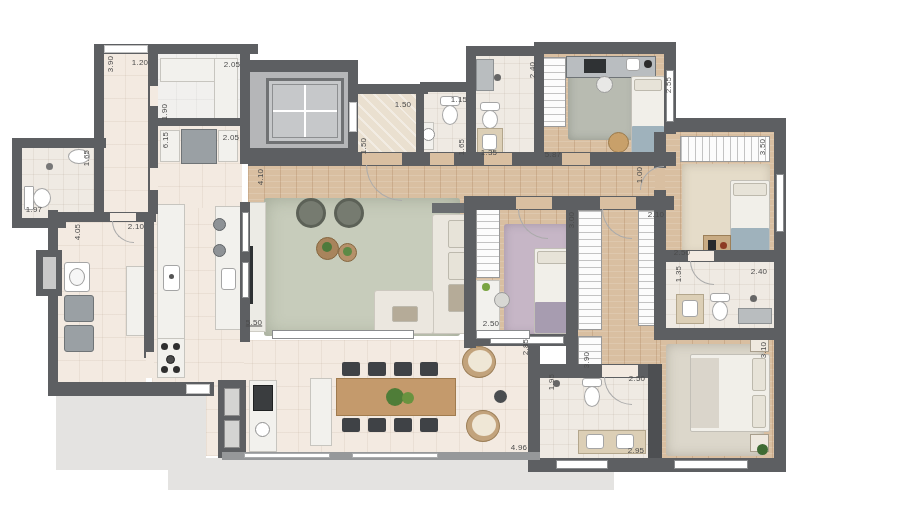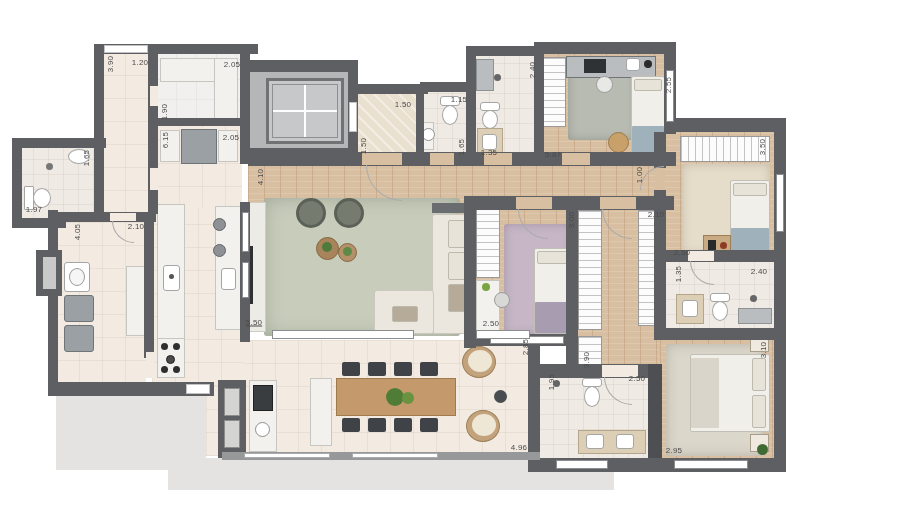--- a/index.html
+++ b/index.html
@@ -323,16 +323,16 @@
       <span class="lbl v" style="left: 571px; top: 220px;">3.00</span>
       <span class="lbl" style="left: 682px; top: 252px;">2.50</span>
       <span class="lbl v" style="left: 678px; top: 274px;">1.35</span>
       <span class="lbl" style="left: 759px; top: 271px;">2.40</span>
       <span class="lbl" style="left: 491px; top: 323px;">2.50</span>
       <span class="lbl v" style="left: 525px; top: 347px;">2.85</span>
       <span class="lbl v" style="left: 586px; top: 360px;">3.90</span>
       <span class="lbl v" style="left: 551px; top: 382px;">1.95</span>
       <span class="lbl" style="left: 637px; top: 378px;">2.50</span>
       <span class="lbl v" style="left: 763px; top: 350px;">3.10</span>
-      <span class="lbl" style="left: 674px; top: 450px;">2.95</span>
+      <span class="lbl" style="left: 636px; top: 450px;">2.95</span>
       <span class="lbl" style="left: 519px; top: 447px;">4.96</span>
     </div>
 </div>
 
 </body></html>

